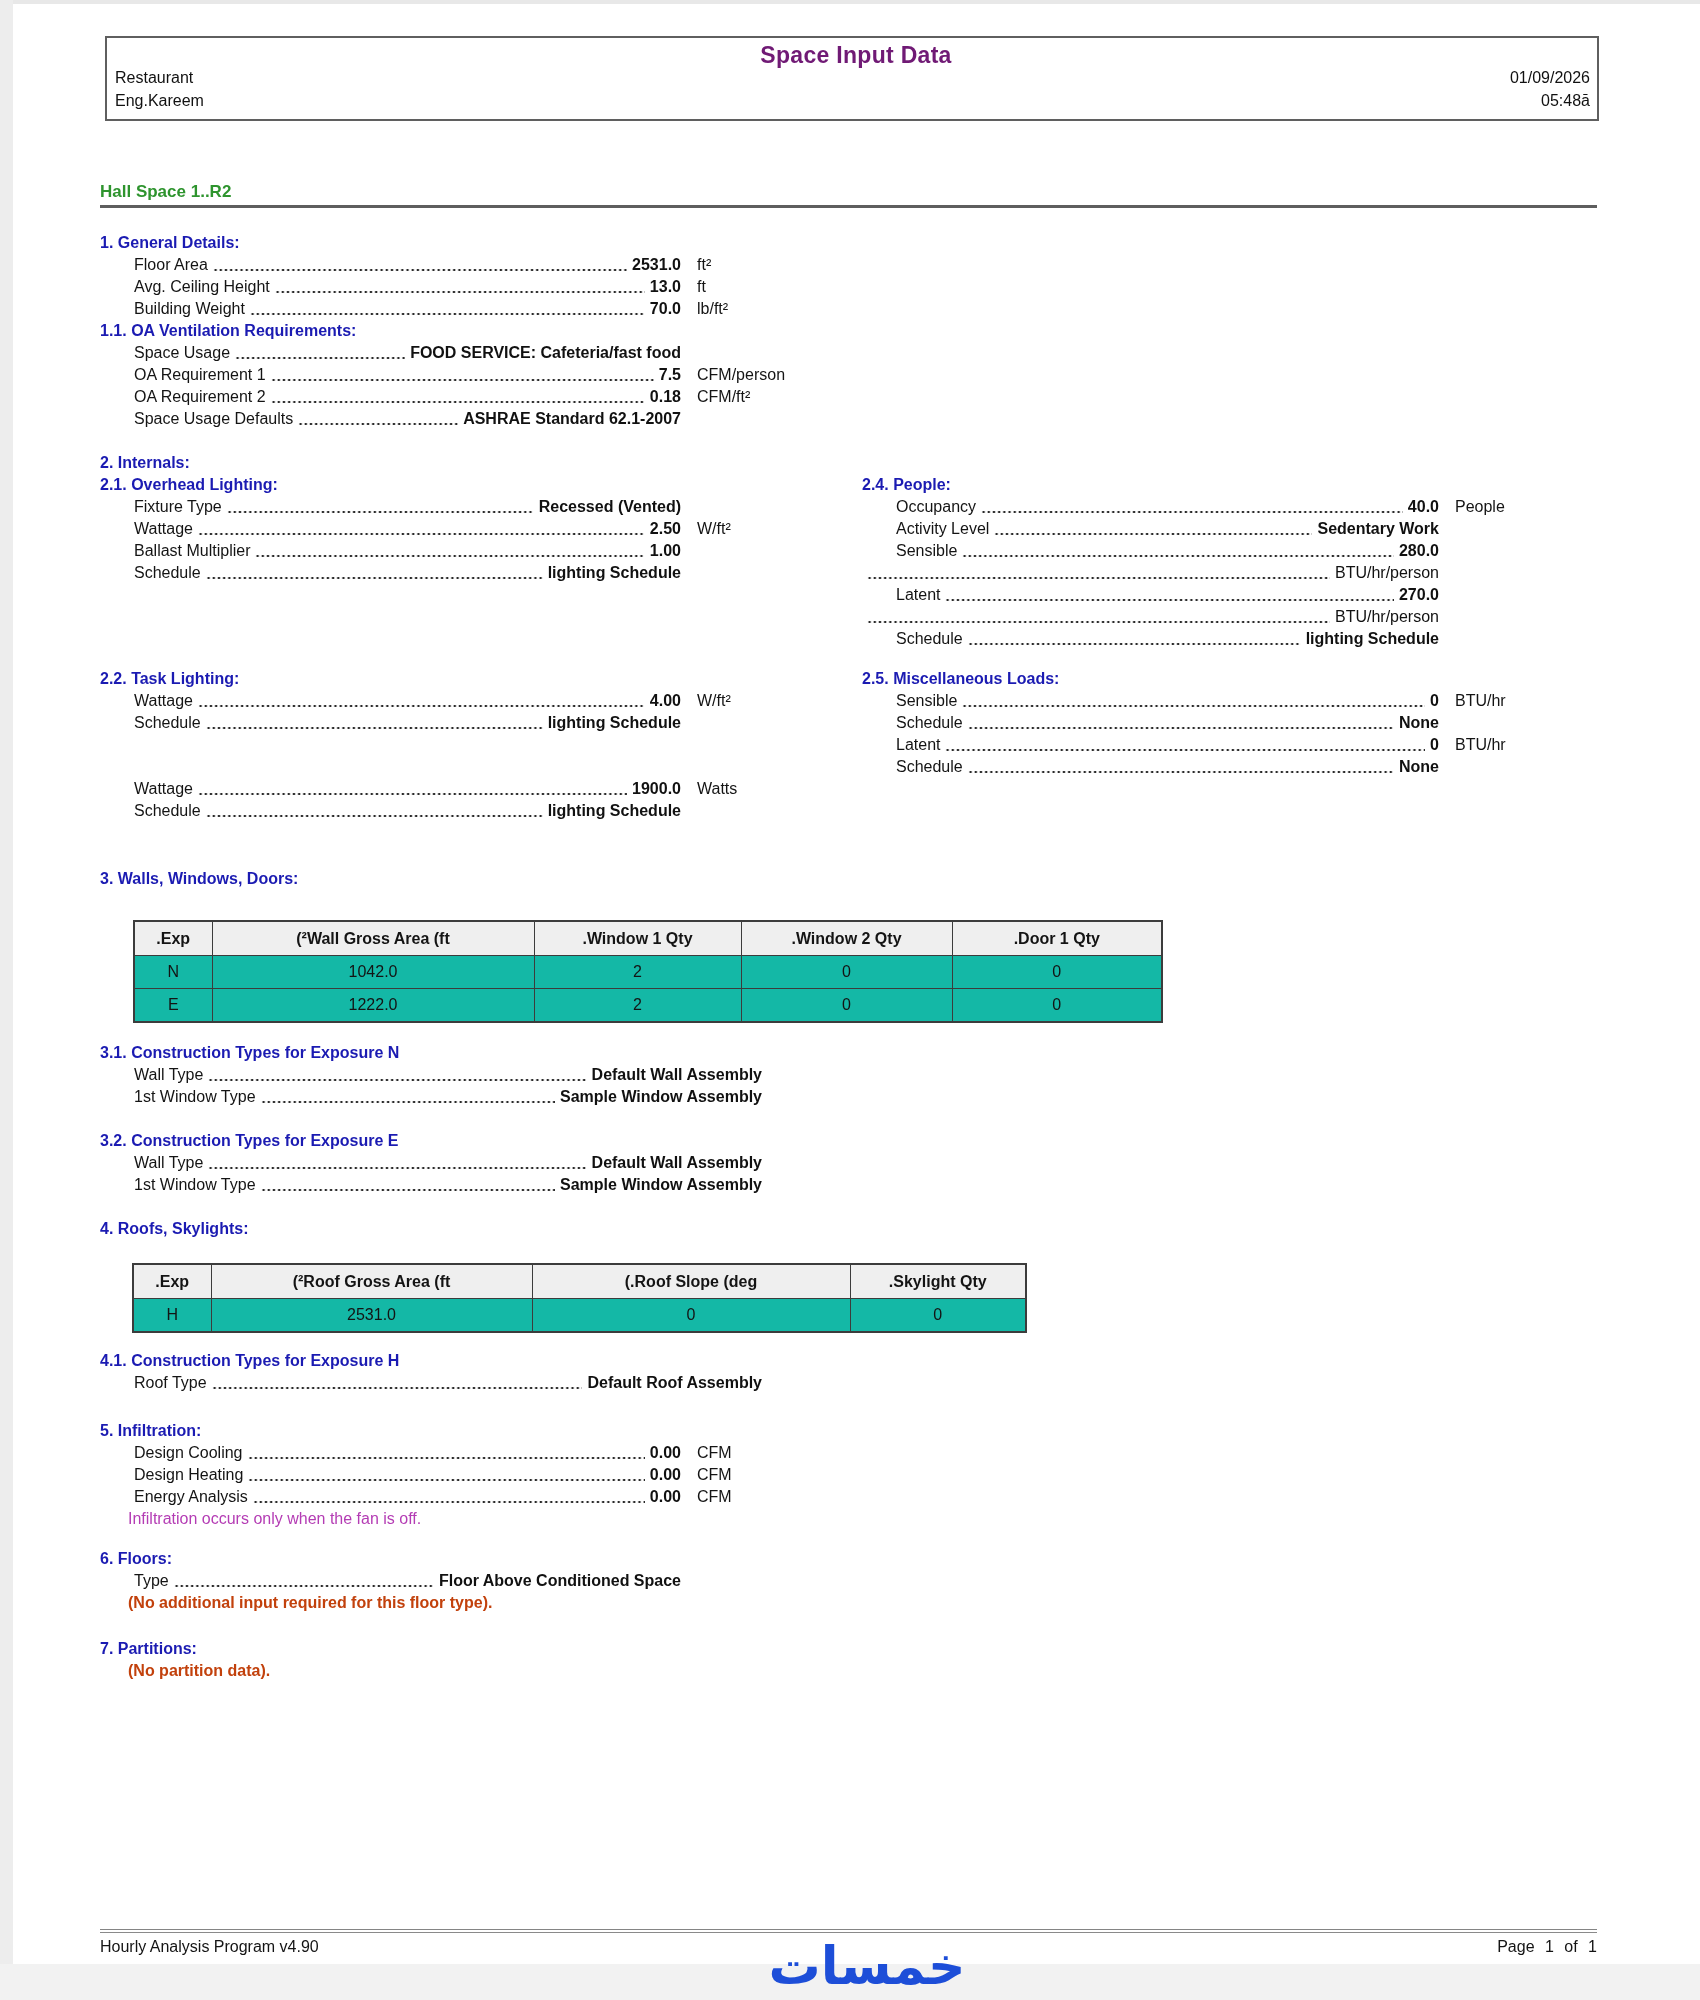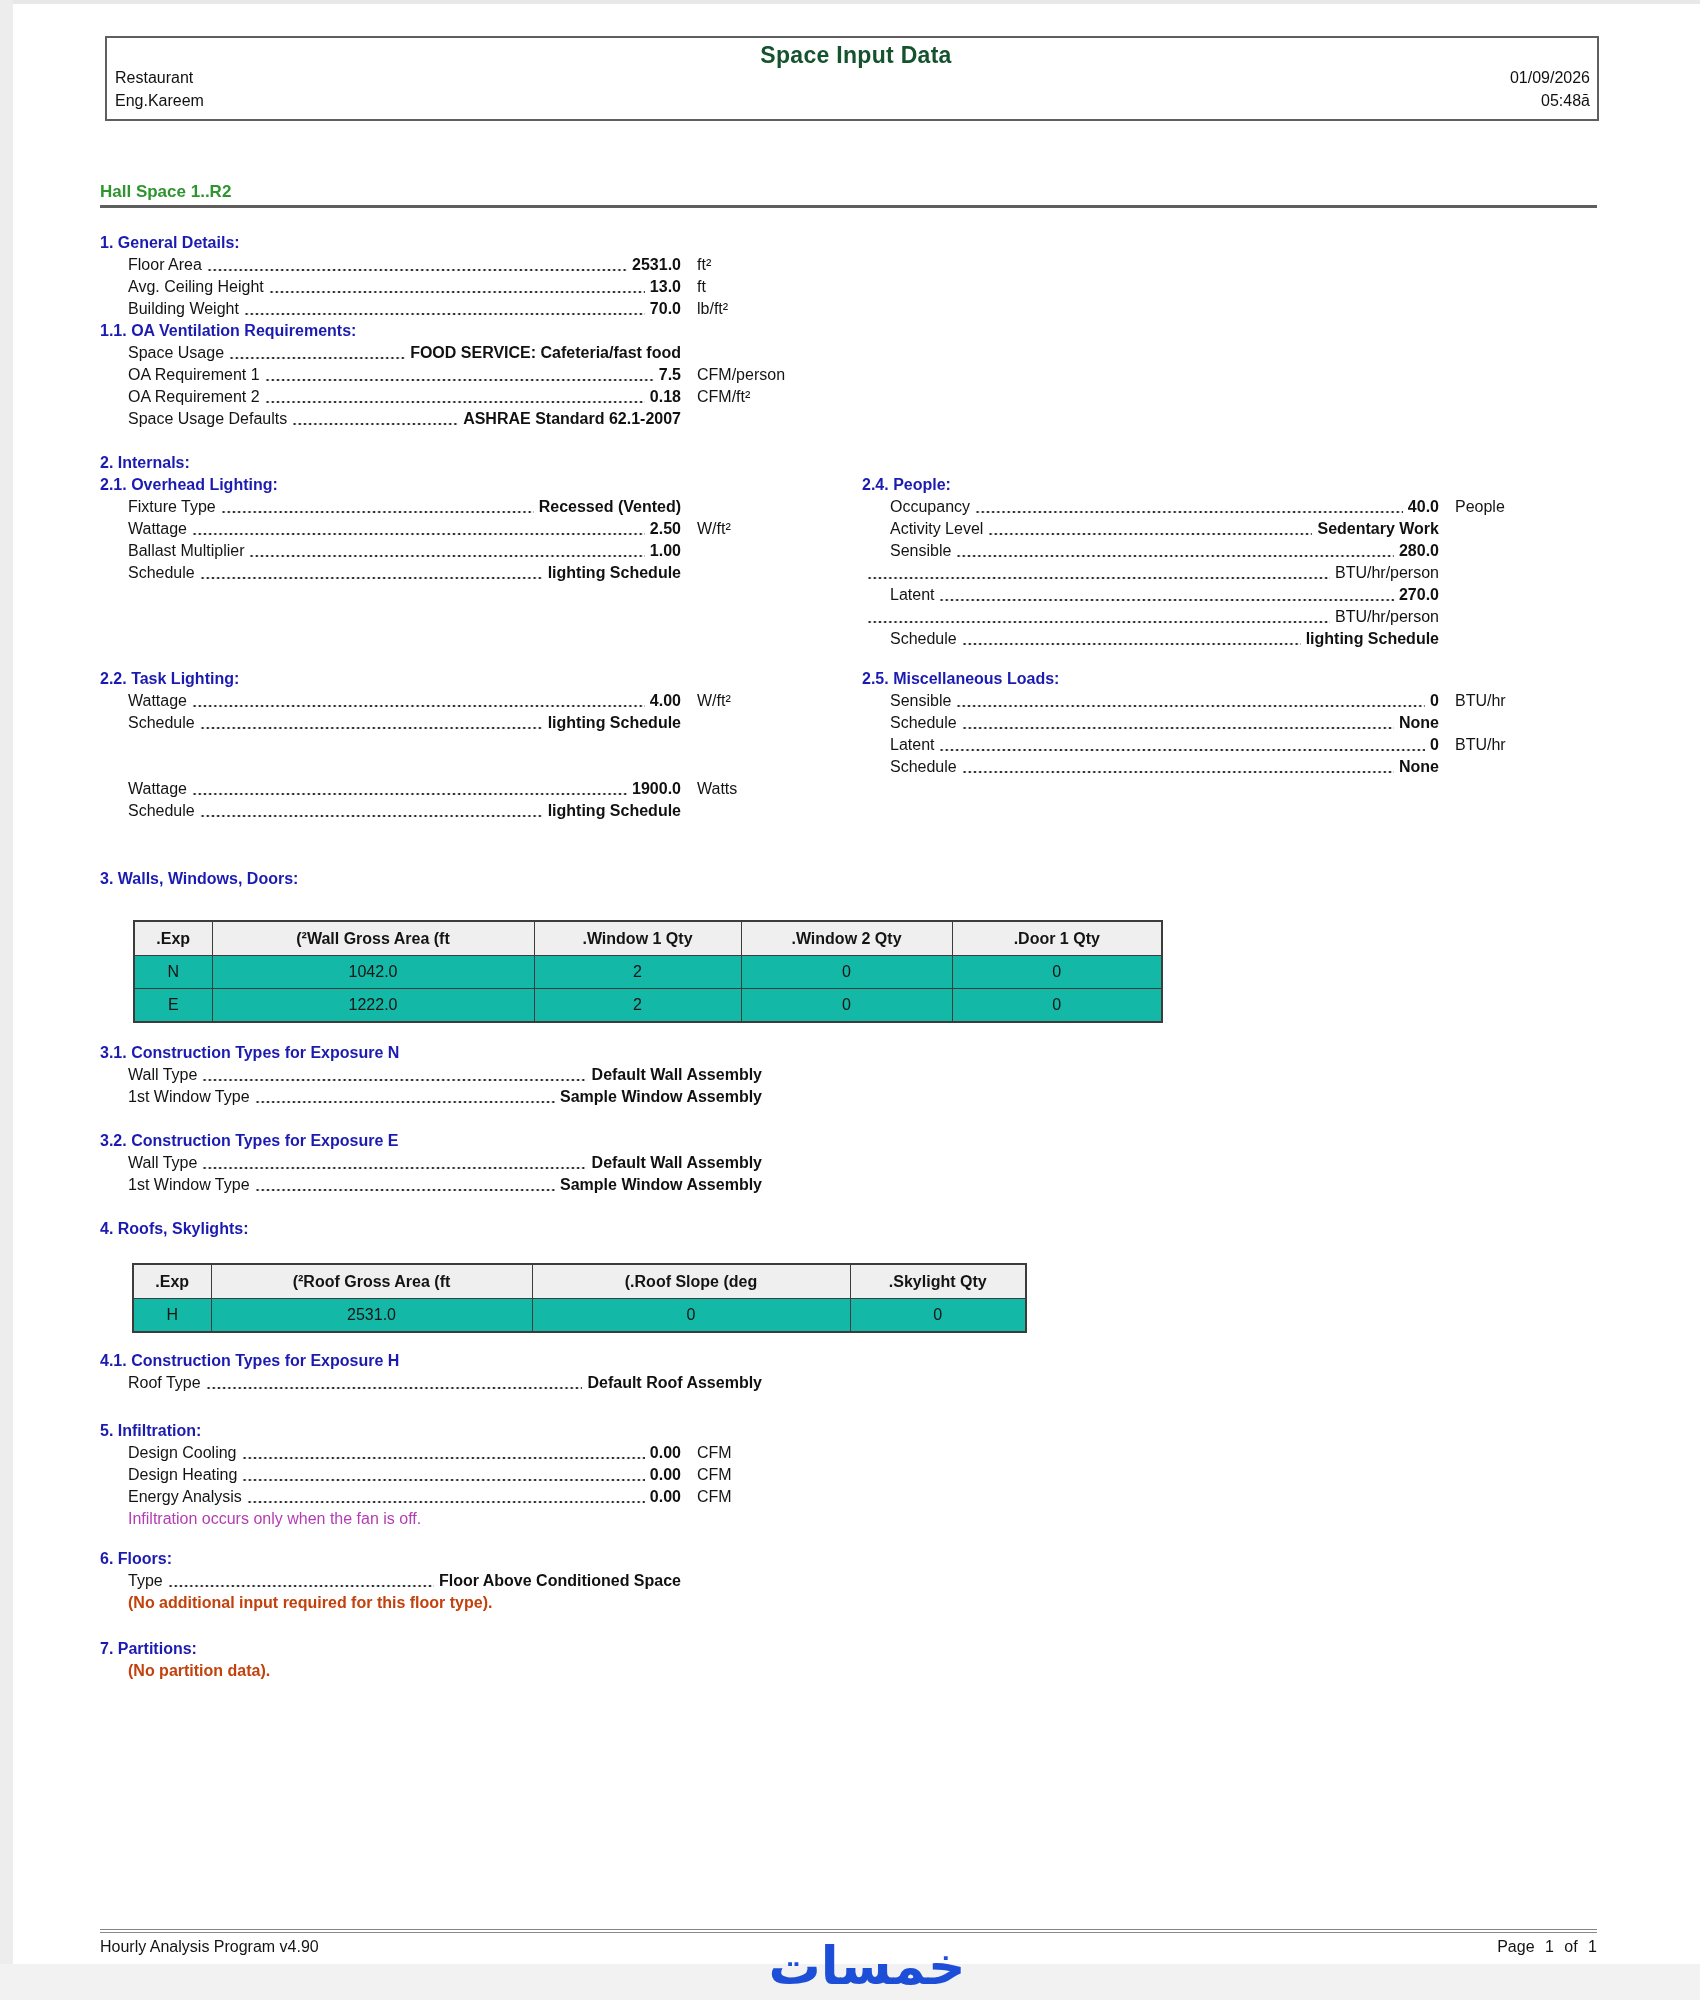--- a/index.html
+++ b/index.html
@@ -8,36 +8,36 @@
     font-family:"Liberation Sans","DejaVu Sans",sans-serif;color:#141414;
     overflow:hidden;
   }
   
   .edge-left{position:absolute;left:0;top:0;width:13px;height:2000px;background:#ededed;}
   .edge-bottom{position:absolute;left:0;top:1964px;width:1700px;height:36px;background:#f2f2f2;}
   .edge-top{position:absolute;left:0;top:0;width:1700px;height:4px;background:#e8e8e8;}
 
   
   .hbox{position:absolute;left:105px;top:36px;width:1490px;height:81px;border:2px solid #5f5f5f;background:#fff;}
-  .hbox .title{position:absolute;left:8px;right:0;top:4px;text-align:center;font-size:23px;font-weight:700;color:#14532d;letter-spacing:.3px;}
+  .hbox .title{position:absolute;left:8px;right:0;top:4px;text-align:center;font-size:23px;font-weight:700;color:#701a75;letter-spacing:.3px;}
   .hbox .hleft{position:absolute;left:8px;top:28px;font-size:16px;line-height:23px;color:#111;}
   .hbox .hright{position:absolute;right:7px;top:28px;font-size:16px;line-height:23px;color:#111;text-align:right;}
 
   .space-title{position:absolute;left:100px;top:182px;font-size:17px;font-weight:700;color:#2e942e;}
   .space-rule{position:absolute;left:100px;top:205px;width:1497px;height:3px;background:#5e5e5e;}
 
   .sec{position:absolute;font-size:16px;line-height:22px;}
   .sh{color:#1b1bb2;font-weight:700;white-space:nowrap;line-height:22px;}
 
   .row{display:flex;align-items:baseline;margin-left:28px;line-height:22px;}
   .col-l .row{width:679px;}
   .col-r .row{width:670px;}
   .row.wide{width:634px;}
   .row.cont{width:698px;margin-left:0px;}
-  .lbl{white-space:nowrap;}
+  .lbl{white-space:nowrap;margin-left:6px;}
   .dots{flex:1 1 auto;align-self:flex-end;height:4px;margin:0 5px 4px 5px;
         background-image:radial-gradient(circle,#2a2a2a 1.15px,rgba(0,0,0,0) 1.5px);
         background-size:5.2px 4px;background-repeat:repeat-x;background-position:left bottom;}
   .val{font-weight:700;white-space:nowrap;color:#111;}
   .row.cont .val{font-weight:400;}
   .unit{flex:none;white-space:nowrap;padding-left:16px;}
   .col-l .unit{width:110px;}
   .col-r .unit{width:105px;}
   .note-m{color:#b43cb4;margin-left:28px;line-height:22px;}
   .note-r{color:#c2410c;font-weight:700;margin-left:28px;line-height:22px;}

